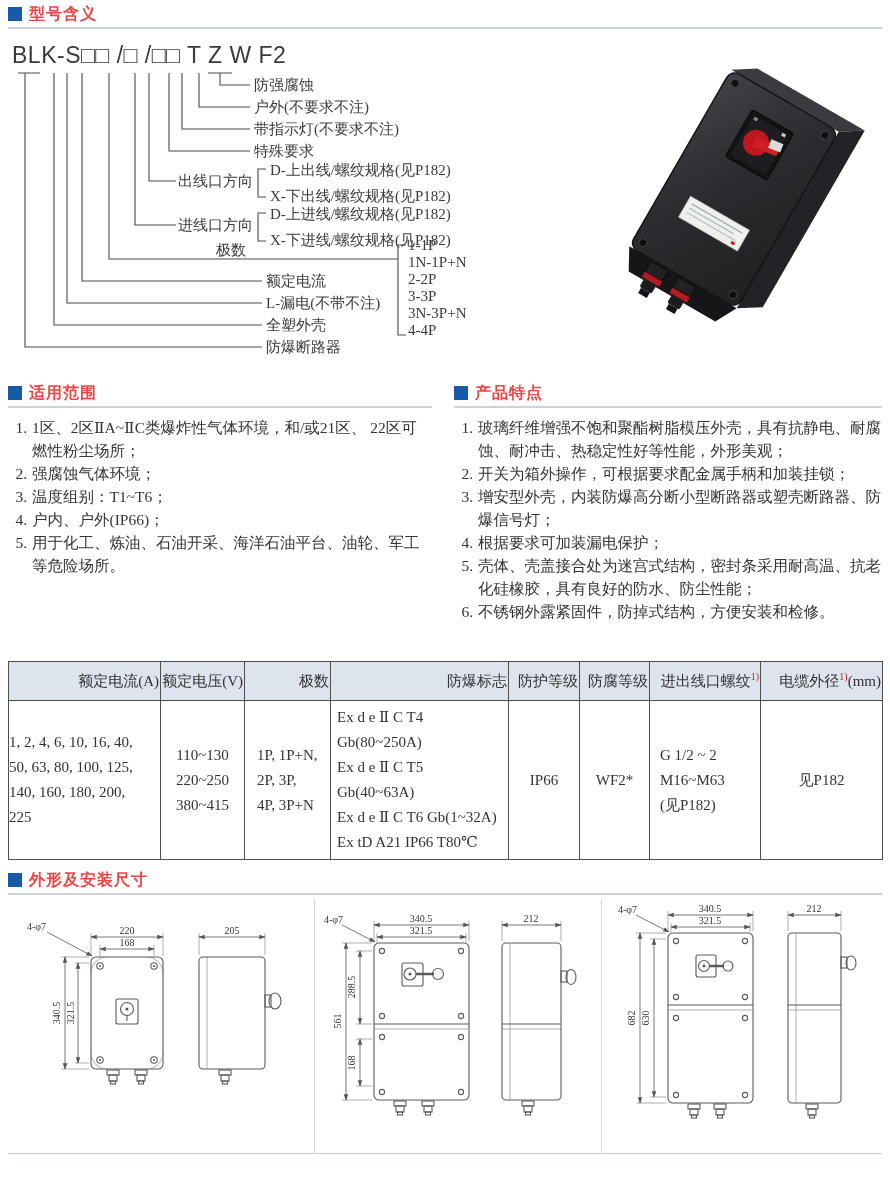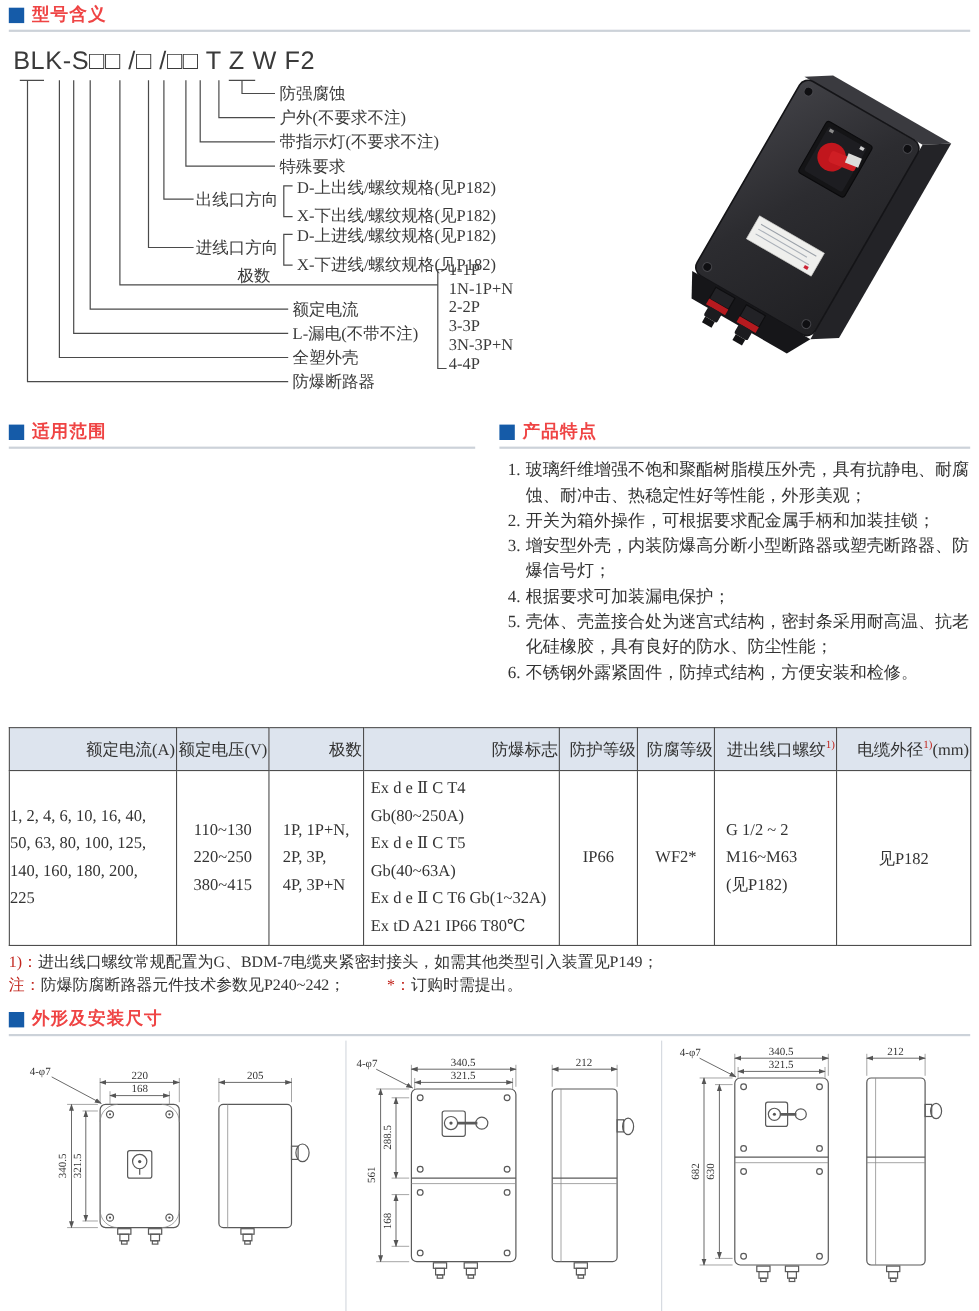--- a/index.html
+++ b/index.html
@@ -153,20 +153,27 @@
       </g>
     </svg>
   </div>
 
   <div class="two-col">
     <div class="col-l">
       <div class="sec-head">
         <span class="bullet"></span>
         <span class="sec-title">适用范围</span>
       </div>
+      <ol class="plist">
+        <li>1区、2区ⅡA~ⅡC类爆炸性气体环境，和/或21区、 22区可燃性粉尘场所；</li>
+        <li>强腐蚀气体环境；</li>
+        <li>温度组别：T1~T6；</li>
+        <li>户内、户外(IP66)；</li>
+        <li>用于化工、炼油、石油开采、海洋石油平台、油轮、军工等危险场所。</li>
+      </ol>
     </div>
     <div class="col-r">
       <div class="sec-head">
         <span class="bullet"></span>
         <span class="sec-title">产品特点</span>
       </div>
       <ol class="plist">
         <li>玻璃纤维增强不饱和聚酯树脂模压外壳，具有抗静电、耐腐蚀、耐冲击、热稳定性好等性能，外形美观；</li>
         <li>开关为箱外操作，可根据要求配金属手柄和加装挂锁；</li>
         <li>增安型外壳，内装防爆高分断小型断路器或塑壳断路器、防爆信号灯；</li>
@@ -224,24 +231,20 @@
           <td class="c">WF2*</td>
           <td class="cell-lines" style="padding-left:10px;">
             <div>G 1/2 ~ 2</div>
             <div>M16~M63</div>
             <div>(见P182)</div>
           </td>
           <td class="c">见P182</td>
         </tr>
       </tbody>
     </table>
-    <div class="notes">
-      <div><span class="red">1)：</span><span>进出线口螺纹常规配置为G、BDM-7电缆夹紧密封接头，如需其他类型引入装置见P149；</span></div>
-      <div><span class="red">注：</span><span>防爆防腐断路器元件技术参数见P240~242；</span><span class="note-gap"></span><span class="red">*：</span><span>订购时需提出。</span></div>
-    </div>
   </div>
 
   <div class="dims">
     <div class="sec-head">
       <span class="bullet"></span>
       <span class="sec-title">外形及安装尺寸</span>
     </div>
 
     <div class="draw-wrap">
 

